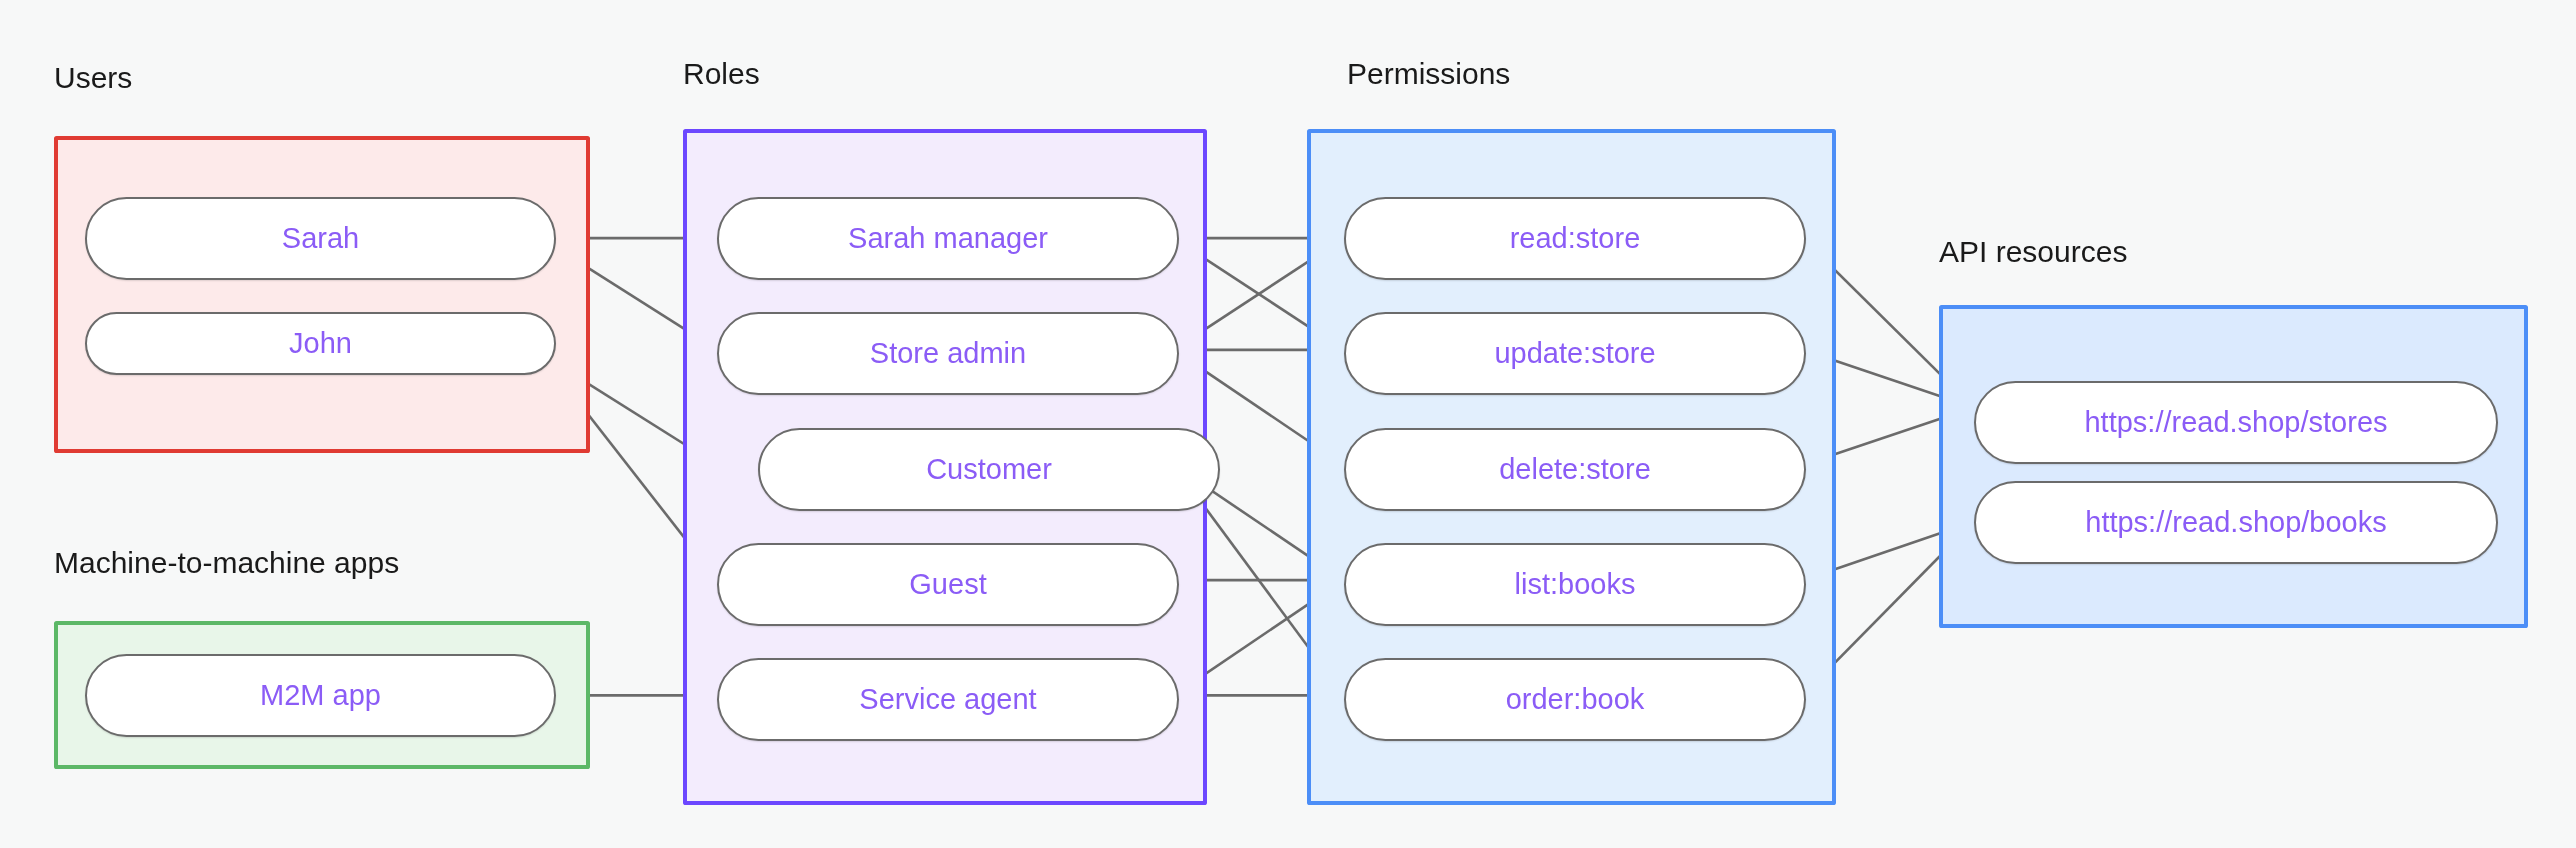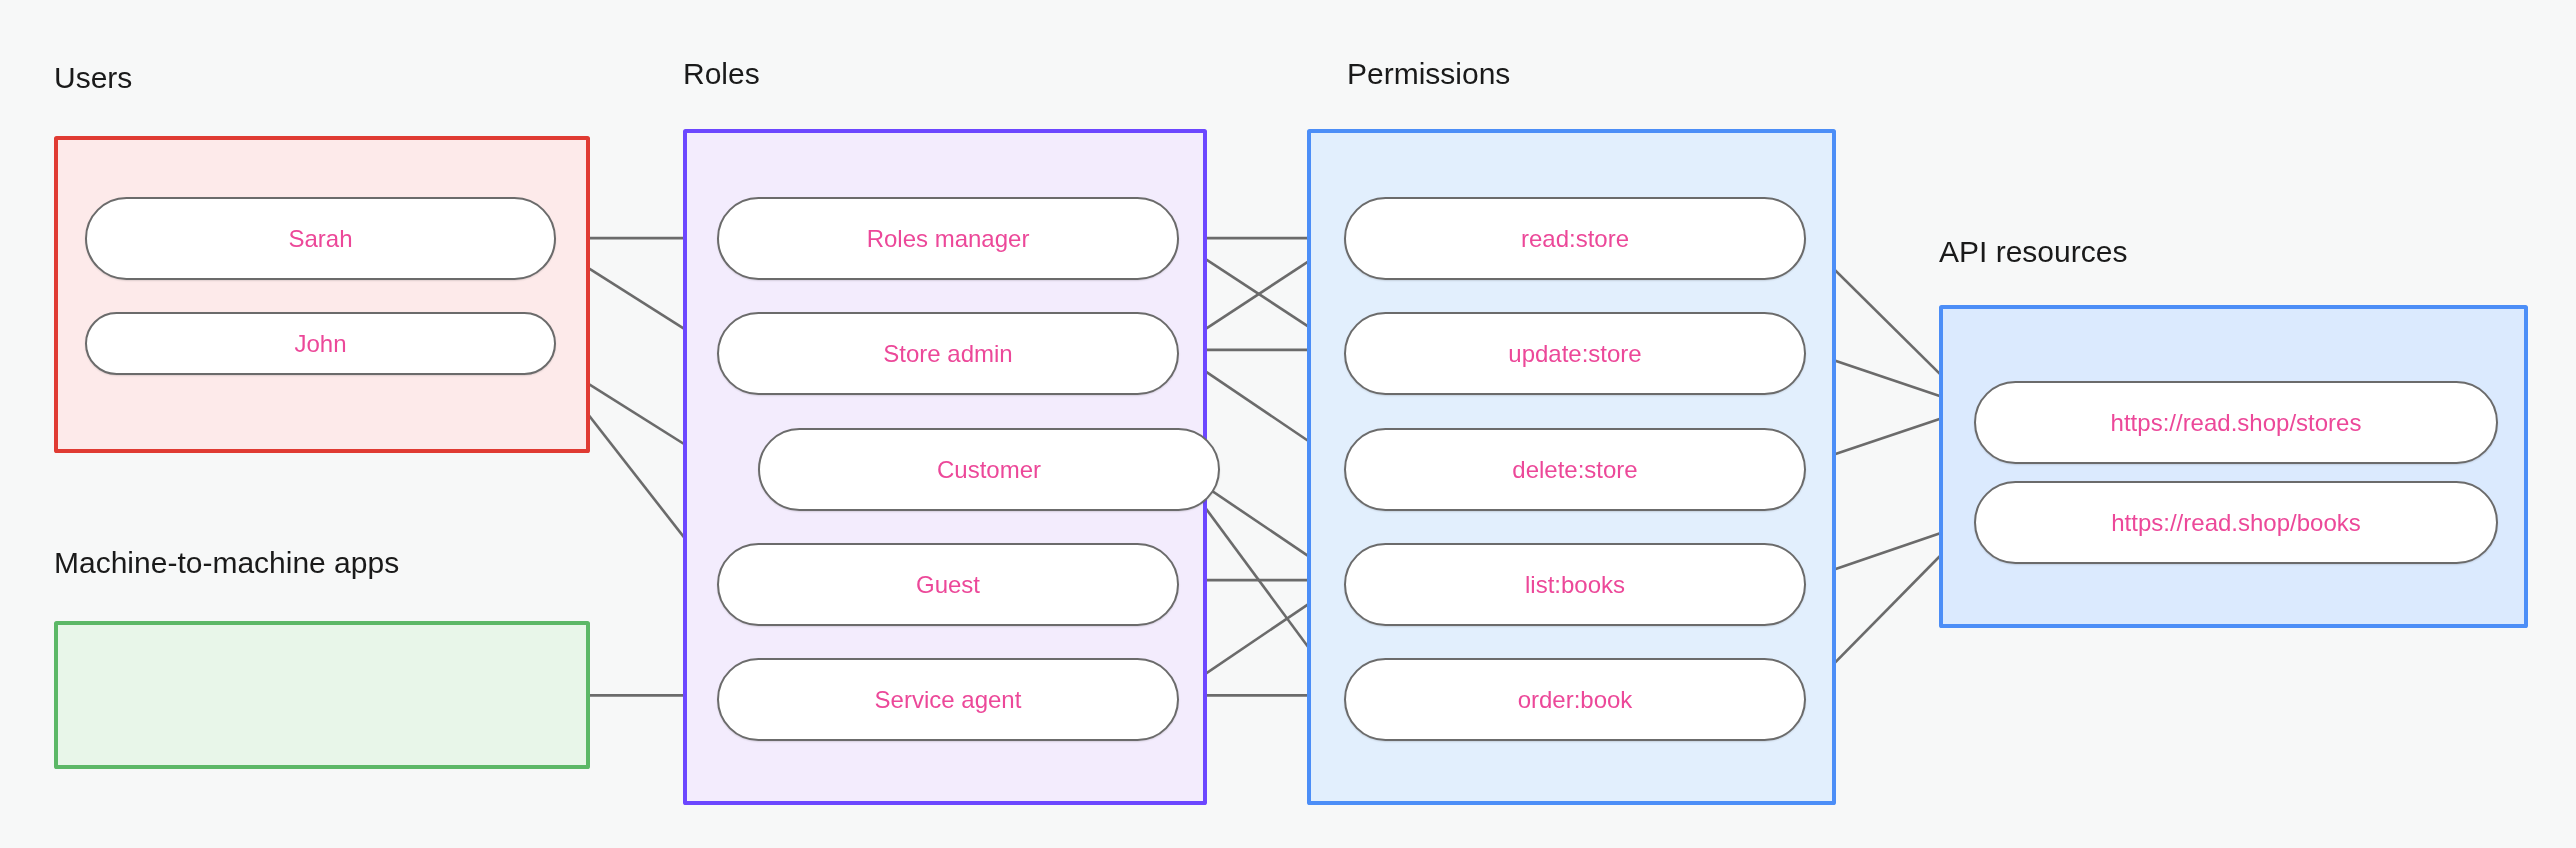--- a/index.html
+++ b/index.html
@@ -38,22 +38,22 @@
 
   .node {
     position: absolute;
     box-sizing: border-box;
     background: #ffffff;
     border: 2.6px solid #6b6b6b;
     border-radius: 87px;
     display: flex;
     align-items: center;
     justify-content: center;
-    font-size: 24px;
-    color: #ec4899;
+    font-size: 29px;
+    color: #8b5cf6;
     white-space: nowrap;
     box-shadow: 0 0.9px 1.7px rgba(0,0,0,0.12);
   }
   svg.edges {
     position: absolute;
     left: 0; top: 0;
     width: 2576px;
     height: 848px;
     pointer-events: none;
   }
@@ -108,25 +108,28 @@
   <div class="group-box users" style="left:54px; top:136px; width:536px; height:317px;"></div>
   <div class="node" style="left:85px; top:197px; width:471px; height:83px;">
     <span>Sarah</span>
   </div>
   <div class="node" style="left:85px; top:312px; width:471px; height:63px;">
     <span>John</span>
   </div>
 
   <div class="group-title" style="left:54px; top:548px;">Machine-to-machine apps</div>
   <div class="group-box m2m" style="left:54px; top:621px; width:536px; height:148px;"></div>
+  <div class="node" style="left:85px; top:654px; width:471px; height:83px;">
+    <span>M2M app</span>
+  </div>
 
   <div class="group-title" style="left:683px; top:59px;">Roles</div>
   <div class="group-box roles" style="left:683px; top:129px; width:524px; height:676px;"></div>
   <div class="node" style="left:717px; top:197px; width:462px; height:83px;">
-    <span>Roles manager</span>
+    <span>Sarah manager</span>
   </div>
   <div class="node" style="left:717px; top:312px; width:462px; height:83px;">
     <span>Store admin</span>
   </div>
   <div class="node" style="left:758px; top:428px; width:462px; height:83px;">
     <span>Customer</span>
   </div>
   <div class="node" style="left:717px; top:543px; width:462px; height:83px;">
     <span>Guest</span>
   </div>

